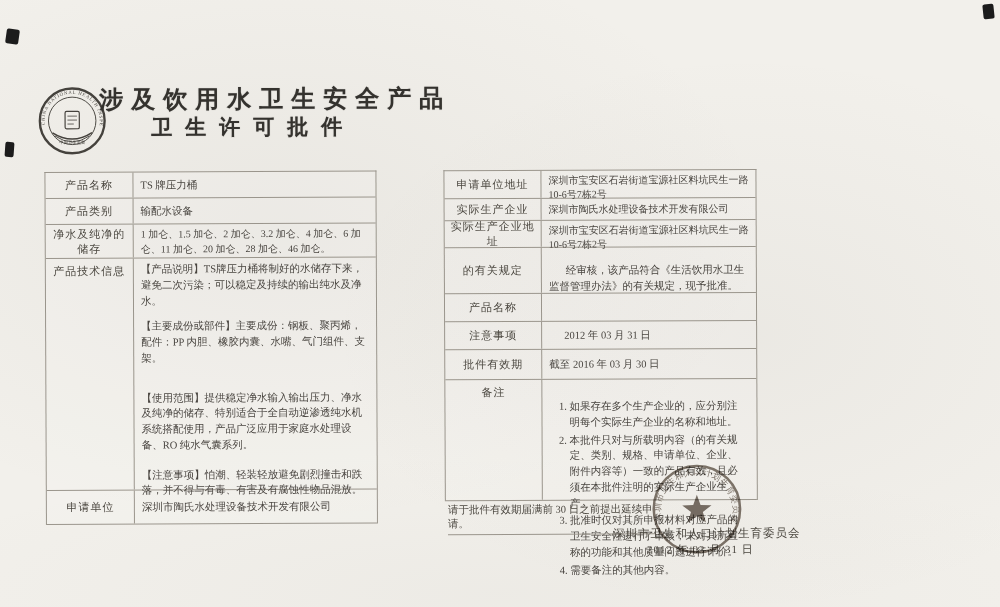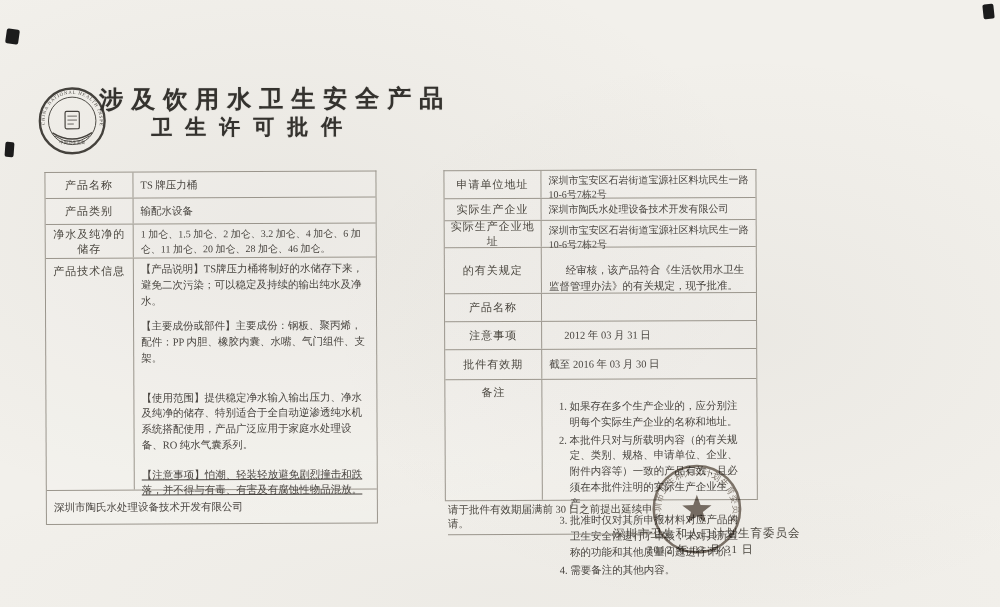--- a/index.html
+++ b/index.html
@@ -33,21 +33,21 @@
          font-size:11px;color:#4a463f;letter-spacing:1px;padding:0 4px;}
   .vcell{flex:1;box-sizing:border-box;padding:3px 7px;font-size:10.5px;line-height:1.5;color:#494540;}
   .tbl-left{left:45px;top:170px;width:330px;}
   .tbl-left .lcell{width:88px;}
   .tbl-right{left:444px;top:170px;width:311px;}
   .tbl-right .lcell{width:97px;}
   .top-label .lcell{align-items:flex-start;padding-top:5px;}
   .tech p{margin:0;}
   .tech p+p{margin-top:10px;}
   .tech .p3{margin-top:24px;}
-  .tech .p4{margin-top:14px;text-decoration:underline;}
+  .tech .p4{margin-top:14px;}
   .indent{text-indent:1.6em;}
   .padL{padding-left:22px;}
   ol.remarks{margin:16px 0 0 0;padding:0 4px 0 20px;}
   ol.remarks li{margin:0 0 2px 0;line-height:1.5;}
   
   .renewal{position:absolute;left:447px;top:503px;width:208px;font-size:10.5px;color:#4a463f;
            border-bottom:1px solid #9a958c;padding-bottom:3px;}
   .issuer{position:absolute;left:612px;top:527px;font-size:11.5px;color:#4a463f;letter-spacing:1px;}
   .issue-date{position:absolute;left:646px;top:543px;font-size:11px;color:#4a463f;letter-spacing:1px;}
   .seal{position:absolute;left:648px;top:461px;width:96px;height:96px;mix-blend-mode:multiply;opacity:.85;}
@@ -98,20 +98,21 @@
       <div class="row top-label" style="height:232px;">
         <div class="lcell">产品技术信息</div>
         <div class="vcell tech">
           <p class="p1">【产品说明】TS牌压力桶将制好的水储存下来，避免二次污染；可以稳定及持续的输出纯水及净水。</p>
           <p class="p2">【主要成份或部件】主要成份：钢板、聚丙烯，配件：PP 内胆、橡胶内囊、水嘴、气门组件、支架。</p>
           <p class="p3">【使用范围】提供稳定净水输入输出压力、净水及纯净的储存、特别适合于全自动逆渗透纯水机系统搭配使用，产品广泛应用于家庭水处理设备、RO 纯水气囊系列。</p>
           <p class="p4">【注意事项】怕潮、轻装轻放避免剧烈撞击和跌落，并不得与有毒、有害及有腐蚀性物品混放。</p>
         </div>
       </div>
       <div class="row" style="height:34px;">
+        <div class="lcell">申请单位</div>
         <div class="vcell" style="display:flex;align-items:center;">深圳市陶氏水处理设备技术开发有限公司</div>
       </div>
     </div>
 
     <div class="tbl tbl-right">
       <div class="row" style="height:28px;">
         <div class="lcell">申请单位地址</div>
         <div class="vcell" style="font-size:10px;line-height:1.4;">深圳市宝安区石岩街道宝源社区料坑民生一路 10-6号7栋2号</div>
       </div>
       <div class="row" style="height:22px;">

